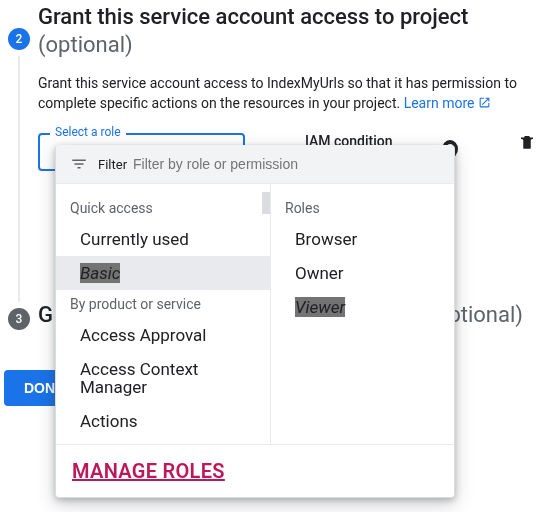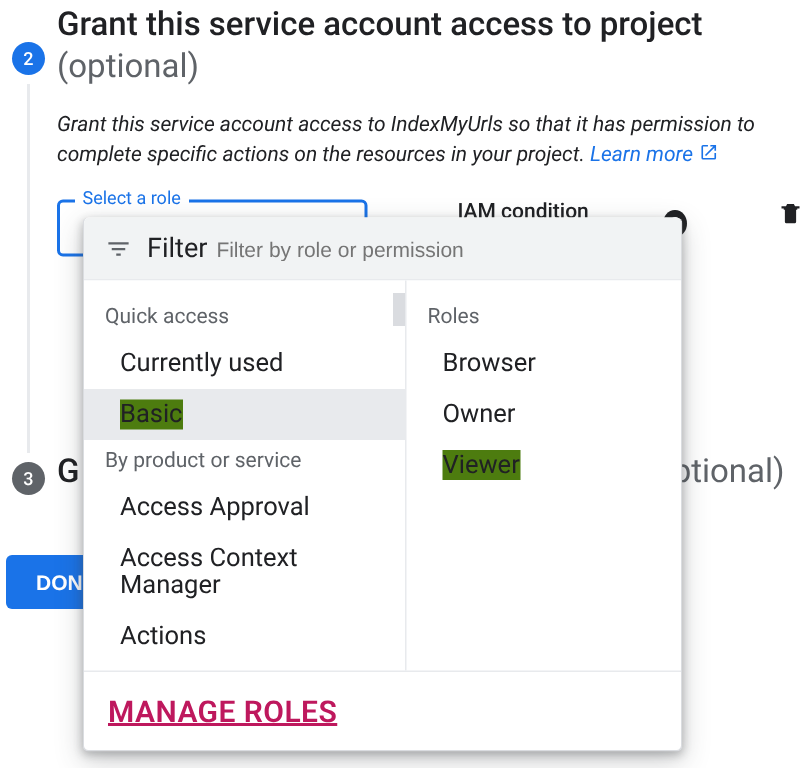--- a/index.html
+++ b/index.html
@@ -39,21 +39,20 @@
   }
   .title .optional {
     font-weight: 400;
     color: #5f6368;
   }
   .desc {
     margin-top: 14px;
     font-size: 14px;
     color: #202124;
     line-height: 20px;
-    font-style: italic;
   }
   .link { color: #1a73e8; text-decoration: none; }
   .fields-row {
     display: flex;
     margin-top: 20px;
     align-items: flex-start;
     gap: 60px;
   }
   .select-role-field {
     position: relative;
@@ -137,21 +136,21 @@
     display: flex;
     align-items: center;
     padding: 10px 14px;
     border-bottom: 1px solid #e8eaed;
     background: #f1f3f4;
     border-radius: 4px 4px 0 0;
   }
   .filter-bar svg { flex-shrink: 0; }
   .filter-text {
     margin-left: 10px;
-    font-size: 18px;
+    font-size: 13px;
     color: #202124;
   }
   .filter-input {
     border: none;
     background: transparent;
     font-size: 14px;
     color: #5f6368;
     outline: none;
     margin-left: 4px;
     flex: 1;
@@ -188,21 +187,22 @@
     padding: 8px 14px 8px 24px;
     font-size: 17px;
     color: #202124;
     cursor: pointer;
     line-height: 18px;
   }
   .item.selected {
     background: #e8eaed;
   }
   .highlight {
-    background: #4d7c0f;
+    background: #737373;
+    font-style: italic;
   }
   .manage-row {
     border-top: 1px solid #e8eaed;
     padding: 14px 16px;
   }
   .manage-link {
     color: #be185d;
     font-weight: 600;
     font-size: 20px;
     letter-spacing: 0.3px;

